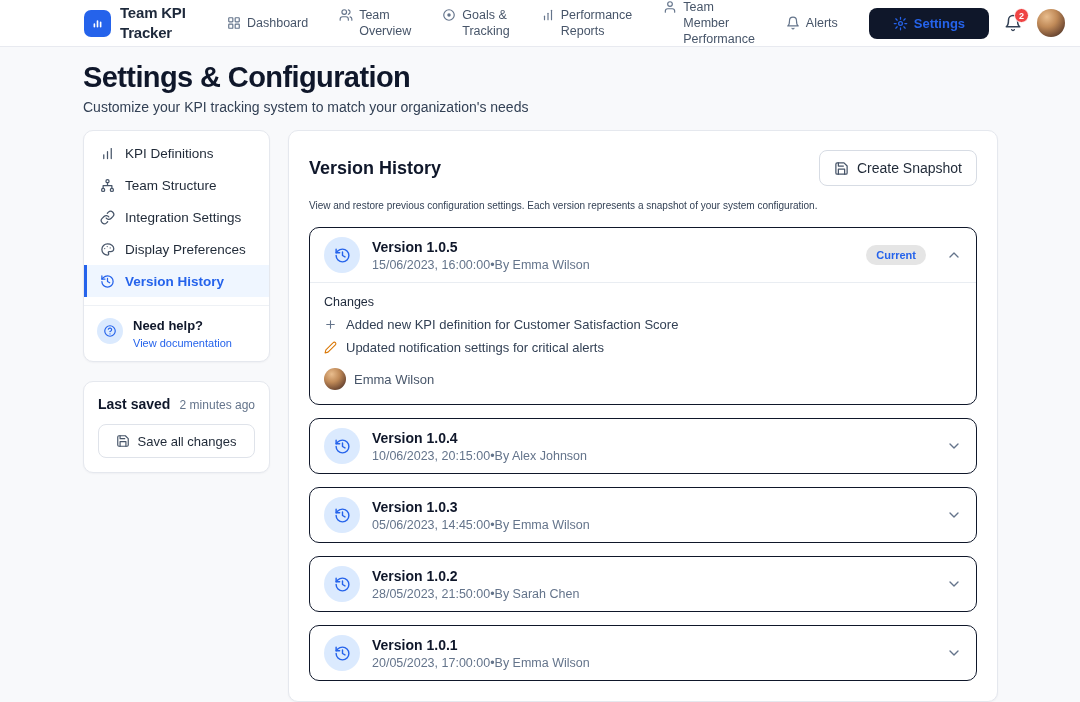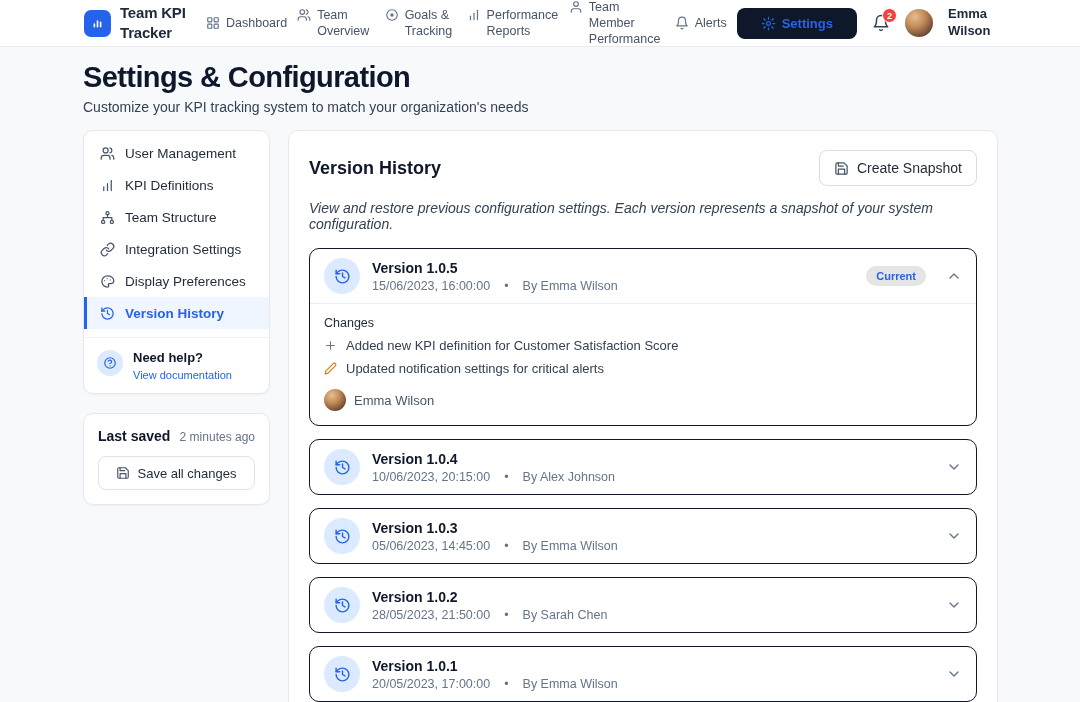--- a/index.html
+++ b/index.html
@@ -2,21 +2,21 @@
 <html><head>
 <meta charset="utf-8">
 <style>
   * { margin:0; padding:0; box-sizing:border-box; }
   html,body { width:1080px; height:702px; overflow:hidden; }
   body { background:#f8f9fb; font-family:"Liberation Sans", sans-serif; color:#0f172a; }
   svg.ic { fill:none; stroke:currentColor; stroke-width:2; stroke-linecap:round; stroke-linejoin:round; display:block; }
   button { font-family:inherit; cursor:pointer; }
 
   
-  .topnav { display:flex; align-items:center; height:47px; background:#fff; border-bottom:1px solid #e8eaf0; padding:0 84px; gap:10px; }
+  .topnav { display:flex; align-items:center; height:47px; background:#fff; border-bottom:1px solid #e8eaf0; padding:0 84px; gap:31px; }
   .brand { display:flex; align-items:center; gap:9px; margin-right:4px; flex:none; }
   .brand-logo { width:27px; height:27px; border-radius:7px; background:#2563eb; display:flex; align-items:center; justify-content:center; flex:none; }
   .brand-logo svg { width:15px; height:15px; color:#fff; stroke-width:2.6; }
   .brand-name { font-size:15px; font-weight:700; color:#1e293b; width:72px; line-height:1.35; letter-spacing:-.2px; }
   .nav-item { display:flex; gap:6px; align-items:flex-start; color:#475569; font-size:12.5px; cursor:pointer; }
   .nav-item svg { width:14px; height:14px; color:#64748b; margin-top:1px; flex:none; }
   .nav-label { line-height:1.3; }
   .nw1 { max-width:64px; } .nw2 { max-width:58px; } .nw3 { max-width:80px; } .nw4 { max-width:84px; }
   .nav-right { margin-left:auto; display:flex; align-items:center; gap:15px; }
   .settings-pill { display:flex; align-items:center; gap:6px; background:#0f172a; color:#2563eb; font-size:13px; font-weight:600; padding:8px 24px; border-radius:8px; cursor:pointer; }
@@ -55,30 +55,30 @@
   .save-time { font-size:12px; color:#64748b; }
   .save-btn { margin-top:12px; width:100%; height:34px; display:flex; align-items:center; justify-content:center; gap:7px; background:#fff; border:1px solid #dfe3ea; border-radius:8px; font-size:13px; font-weight:500; color:#1f2937; }
   .save-btn svg { width:14px; height:14px; color:#475569; }
 
   
   .main-card { flex:1; padding:19px 20px 20px; min-height:528px; }
   .main-head { display:flex; justify-content:space-between; align-items:center; }
   .main-title { font-size:18px; font-weight:700; color:#0f172a; }
   .snapshot-btn { display:flex; align-items:center; gap:8px; background:#fff; border:1px solid #d7dce4; border-radius:8px; padding:9px 14px; font-size:14px; font-weight:500; color:#1f2937; }
   .snapshot-btn svg { width:15px; height:15px; color:#475569; }
-  .main-desc { margin-top:14px; font-size:14px; color:#334155;font-style:italic; }
+  .main-desc { margin-top:14px; font-size:10px; color:#334155; }
 
   .versions { margin-top:16px; display:flex; flex-direction:column; gap:13px; }
   .vcard { border:1px solid #0f172a; border-radius:10px; background:#fff; }
   .vhead { display:flex; align-items:center; gap:12px; padding:9px 14px; cursor:pointer; }
   .vicon { width:36px; height:36px; border-radius:50%; background:#dbeafe; color:#2563eb; display:flex; align-items:center; justify-content:center; flex:none; }
   .vicon svg { width:17px; height:17px; }
   .vinfo { flex:1; min-width:0; }
   .vtitle { font-size:14px; font-weight:700; color:#0f172a; }
-  .vmeta { margin-top:3px; font-size:12.5px; color:#64748b; display:flex; align-items:center; gap:14px; }
+  .vmeta { margin-top:3px; font-size:12.5px; color:#64748b; display:flex; align-items:center; gap:0; }
   .current-badge { background:#e5e5e5; color:#2563eb; font-size:11px; font-weight:600; padding:4px 10px; border-radius:999px; flex:none; }
   .chev { width:16px; height:16px; color:#64748b; margin-left:8px; flex:none; }
   .vbody { border-top:1px solid #e9edf2; padding:12px 14px 14px; }
   .changes-label { font-size:12.5px; font-weight:500; color:#1e293b; }
   .change-row { display:flex; align-items:center; gap:9px; margin-top:8px; font-size:13px; color:#334155; }
   .change-row svg { width:13px; height:13px; flex:none; }
   .change-edit svg { color:#d97706; }
   .change-add svg { color:#64748b; }
   .vauthor { display:flex; align-items:center; gap:8px; margin-top:13px; font-size:13px; color:#475569; }
   .avatar-sm { width:22px; height:22px; border-radius:50%; flex:none;
@@ -238,26 +238,20 @@
   <div class="page-title">Settings &amp; Configuration</div>
   <div class="page-subtitle">Customize your KPI tracking system to match your organization's needs</div>
 </div>
 
 <div class="content">
 
   <div class="left-col">
     <div class="card menu">
       <div class="menu-item">
         <svg class="ic">
-            <use href="#i-users"></use>
-          </svg>
-        <span>User Management</span>
-      </div>
-      <div class="menu-item">
-        <svg class="ic">
             <use href="#i-bars"></use>
           </svg>
         <span>KPI Definitions</span>
       </div>
       <div class="menu-item">
         <svg class="ic">
             <use href="#i-network"></use>
           </svg>
         <span>Team Structure</span>
       </div>

